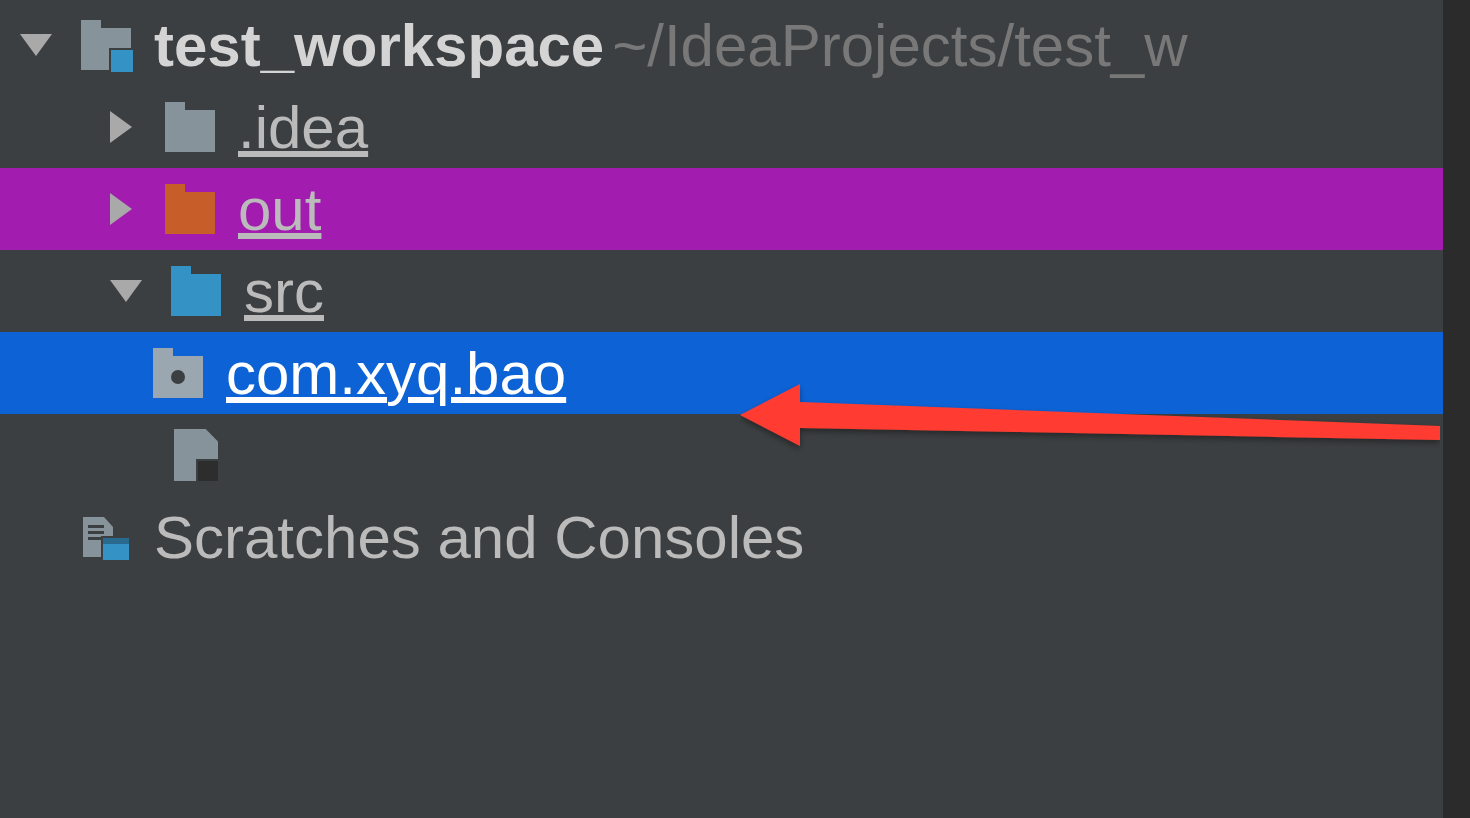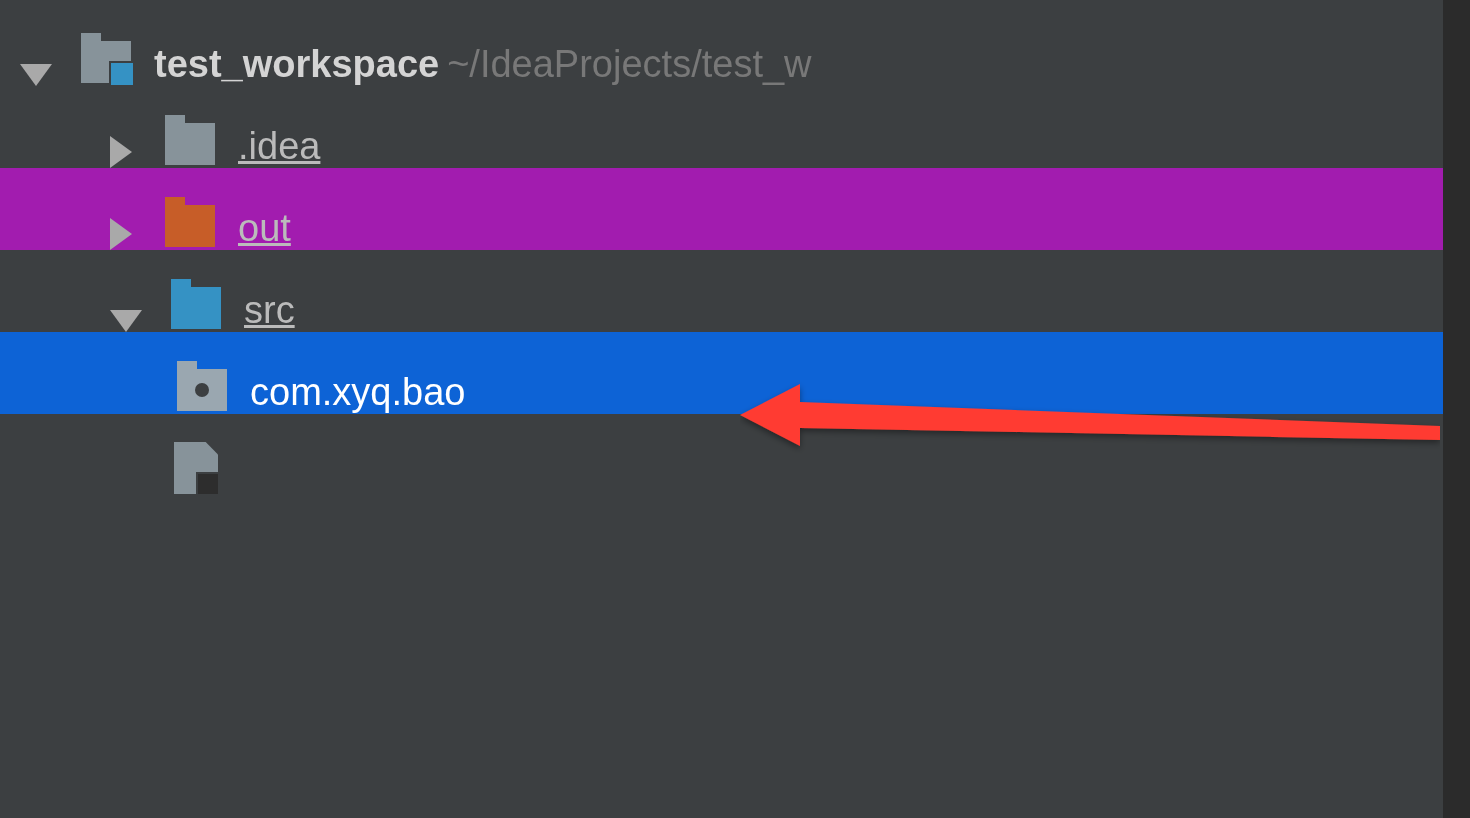--- a/index.html
+++ b/index.html
@@ -23,37 +23,37 @@
     .right-border {
       position: absolute;
       right: 0;
       top: 0;
       width: 27px;
       height: 818px;
       background: #2b2b2b;
     }
     .tree-row {
       display: flex;
-      align-items: flex-end;
+      align-items: center;
       height: 82px;
-      font-size: 38px;
+      font-size: 60px;
       color: #bbbbbb;
       white-space: nowrap;
       cursor: pointer;
     }
     .tree-row.selected {
       background: #0d63d6;
       color: #ffffff;
     }
     .tree-row.highlighted {
       background: #a21caf;
     }
     .indent-0 { padding-left: 20px; }
     .indent-1 { padding-left: 110px; text-decoration: underline; }
-    .indent-2 { padding-left: 116px; }
+    .indent-2 { padding-left: 92px; text-decoration: underline; }
     .arrow {
       width: 0;
       height: 0;
       display: inline-block;
       flex-shrink: 0;
     }
     .arrow-down {
       border-left: 16px solid transparent;
       border-right: 16px solid transparent;
       border-top: 22px solid #a9a9a9;
@@ -323,20 +323,30 @@
   </div>
 
   <div class="tree-row indent-1">
     <span class="arrow arrow-none"></span>
     <span class="icon-wrap">
       <span class="file-iml"></span>
     </span>
   </div>
 
 
+  <div class="tree-row indent-0">
+    <span class="arrow arrow-none"></span>
+    <span class="icon-wrap">
+      <span class="icon-scratch">
+        <span class="doc"></span>
+        <span class="win"></span>
+      </span>
+    </span>
+    <span class="label">Scratches and Consoles</span>
+  </div>
 
 </div>
 
 <div class="right-border"></div>
 
 <svg class="annotation-arrow" width="700" height="90" viewBox="0 0 700 90">
   <defs>
     <filter id="shadow" x="-20%" y="-20%" width="140%" height="140%">
       <feDropShadow dx="0" dy="3" stdDeviation="3" flood-color="#000" flood-opacity="0.4"></feDropShadow>
     </filter>

